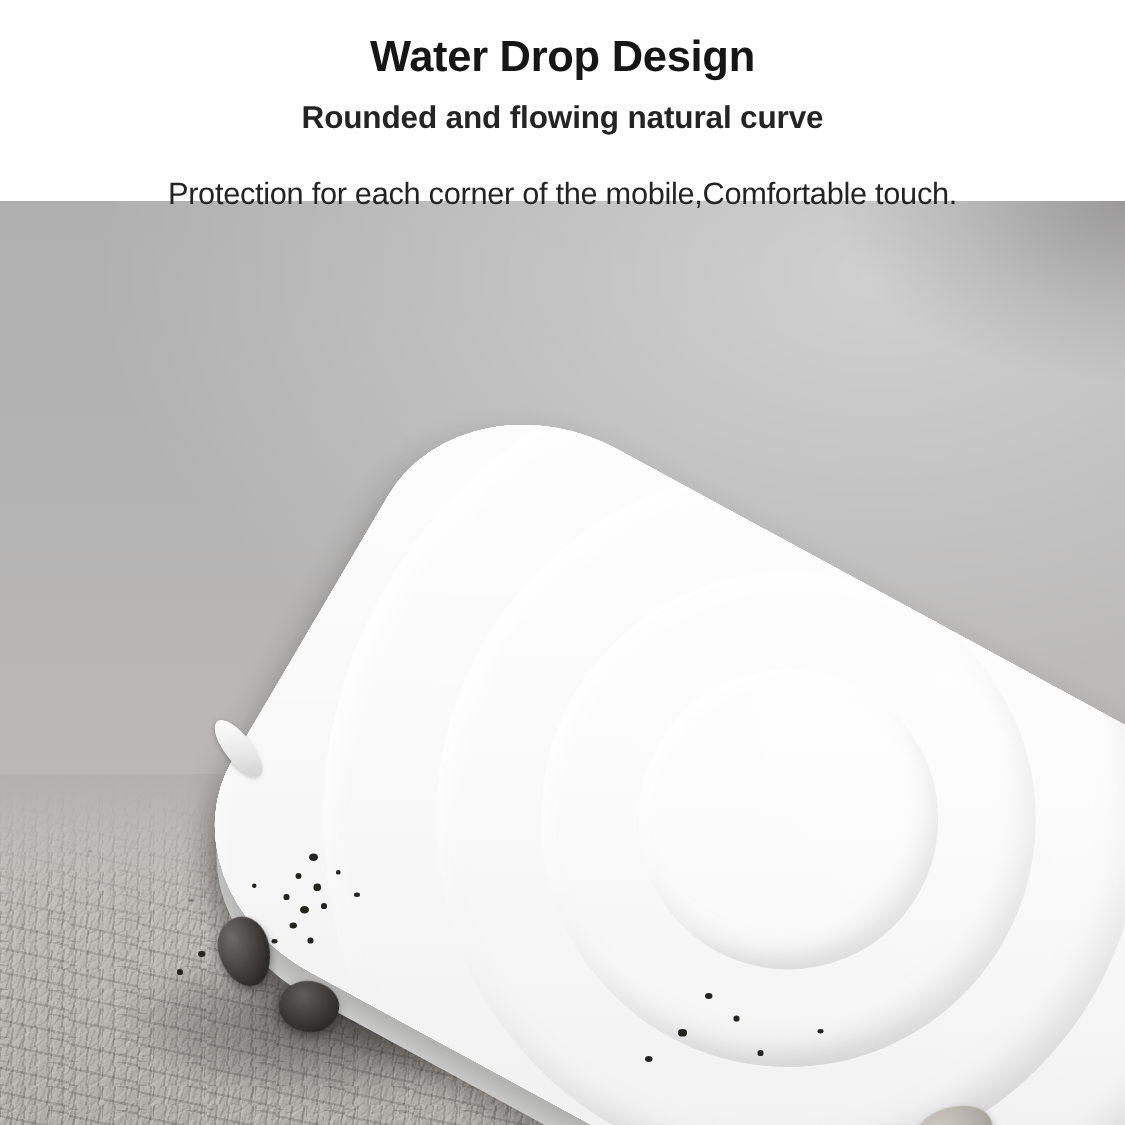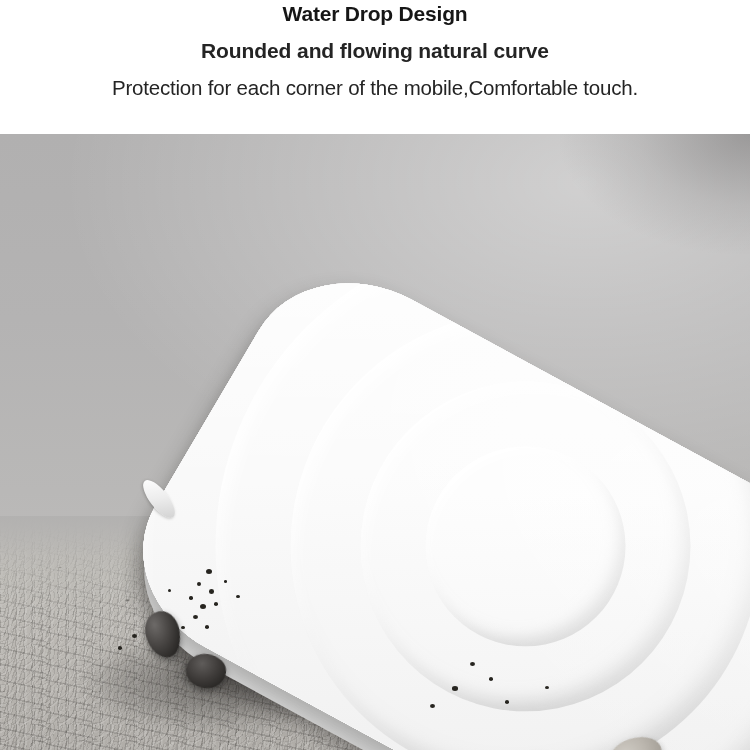--- a/index.html
+++ b/index.html
@@ -25,37 +25,37 @@
     left: 0;
     top: 0;
     width: 750px;
     height: 134px;
     background: #ffffff;
     text-align: center;
     z-index: 40;
   }
   .headline {
     margin: 0;
-    padding-top: 2px;
-    font-size: 21px;
+    padding-top: 22px;
+    font-size: 29px;
     font-weight: bold;
     color: #161616;
     letter-spacing: -0.2px;
     line-height: 1.12;
   }
   .subline-1 {
     margin: 0;
     padding-top: 13px;
     font-size: 21px;
     font-weight: bold;
     color: #242424;
     letter-spacing: -0.1px;
   }
   .subline-2 {
-    margin: 0;
+    margin: 14px;
     padding-top: 13px;
     font-size: 20.5px;
     font-weight: normal;
     color: #242424;
     letter-spacing: -0.2px;
   }
 
   
   .photo {
     position: absolute;

